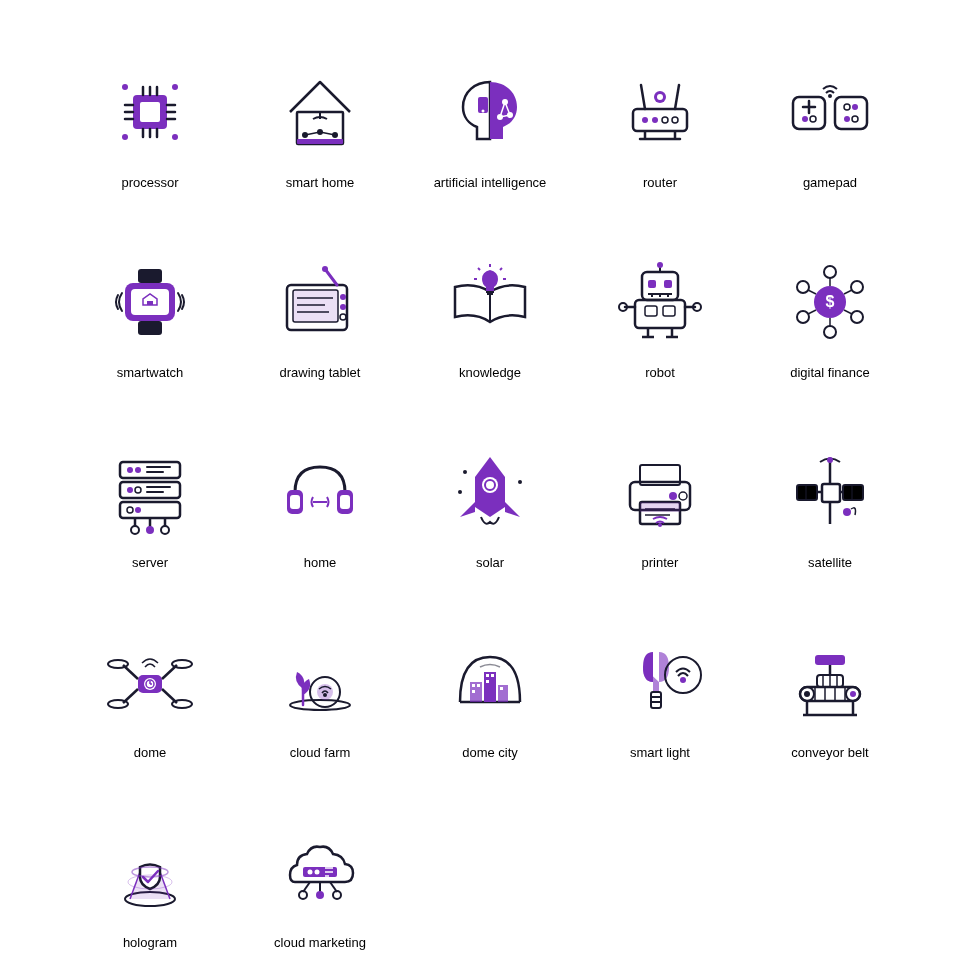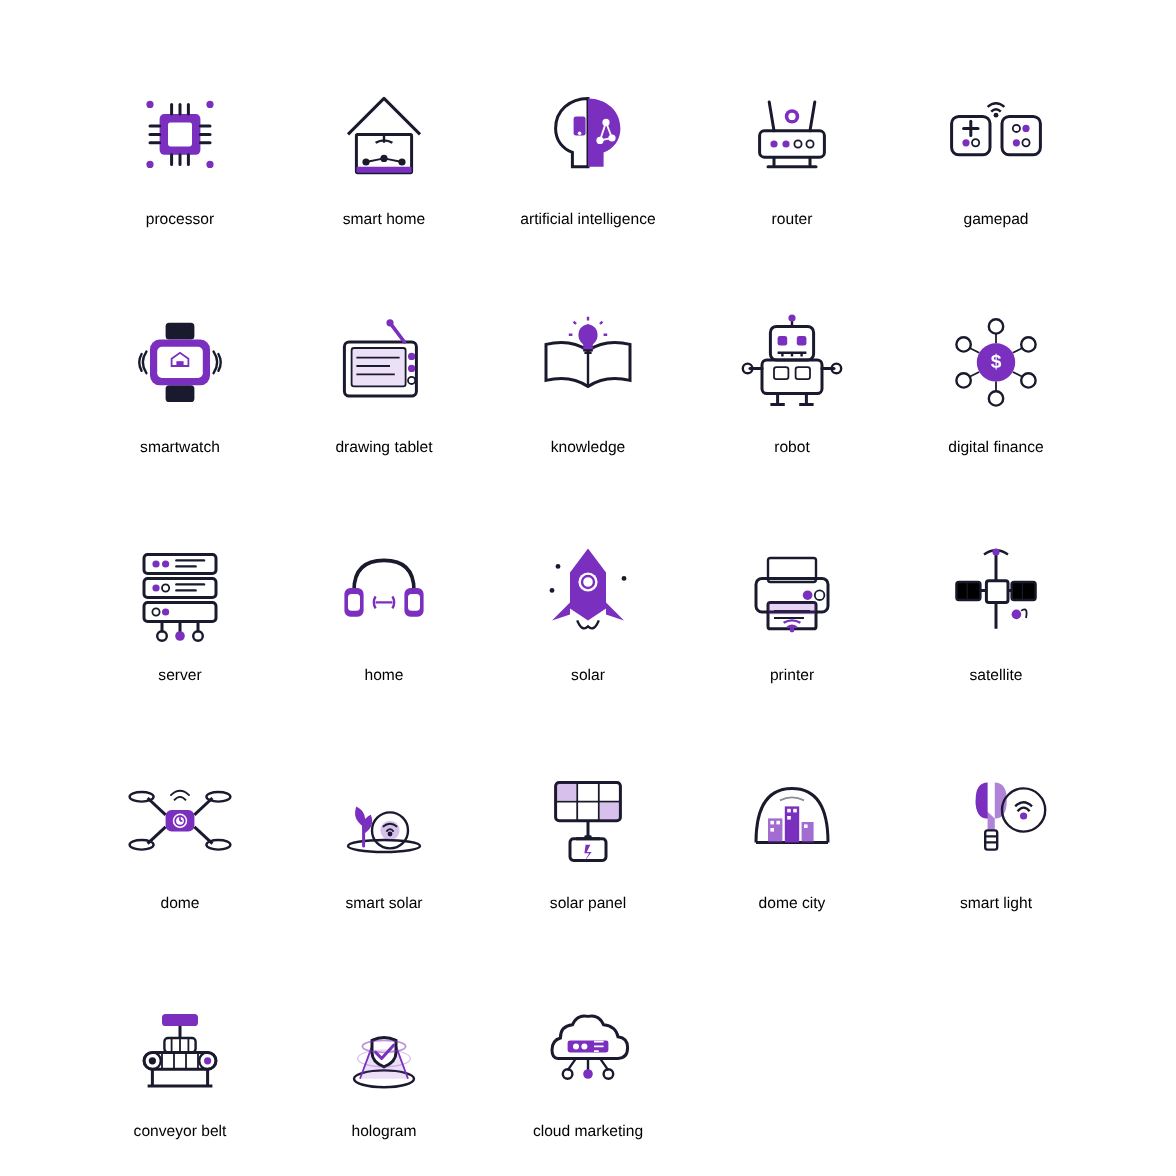--- a/index.html
+++ b/index.html
@@ -468,48 +468,24 @@
 
         <path d="M44 52 Q50 47 56 52" stroke="#1a1a2e" stroke-width="1.5" fill="none"></path>
         <path d="M47 56 Q50 52 53 56" stroke="#1a1a2e" stroke-width="1.5" fill="none"></path>
         <circle cx="50" cy="58" r="2" fill="#1a1a2e"></circle>
 
         <line x1="28" y1="68" x2="28" y2="45" stroke="#7B2FBE" stroke-width="2.5" stroke-linecap="round"></line>
         <path d="M28 52 Q18 45 22 35 Q32 40 28 52Z" fill="#7B2FBE"></path>
         <path d="M28 58 Q38 52 34 42 Q24 47 28 58Z" fill="#7B2FBE"></path>
       </svg>
     </div>
-    <span class="icon-label">smart solar</span>
-  </div>
-
-
-  <div class="icon-cell">
-    <div class="icon-img">
-      <svg viewBox="0 0 90 90">
-
-        <rect x="18" y="15" width="54" height="32" rx="3" stroke="#1a1a2e" stroke-width="2.5" fill="none"></rect>
-
-        <line x1="36" y1="15" x2="36" y2="47" stroke="#1a1a2e" stroke-width="1.5"></line>
-        <line x1="54" y1="15" x2="54" y2="47" stroke="#1a1a2e" stroke-width="1.5"></line>
-        <line x1="18" y1="31" x2="72" y2="31" stroke="#1a1a2e" stroke-width="1.5"></line>
-
-        <rect x="19" y="16" width="16" height="14" rx="1" fill="#7B2FBE" opacity="0.3"></rect>
-        <rect x="55" y="32" width="16" height="14" rx="1" fill="#7B2FBE" opacity="0.3"></rect>
-
-        <line x1="45" y1="47" x2="45" y2="62" stroke="#1a1a2e" stroke-width="2.5"></line>
-        <line x1="35" y1="62" x2="55" y2="62" stroke="#1a1a2e" stroke-width="2.5"></line>
-
-        <rect x="30" y="62" width="30" height="18" rx="3" stroke="#1a1a2e" stroke-width="2.5" fill="none"></rect>
-        <rect x="42" y="59" width="6" height="4" rx="1" fill="#1a1a2e"></rect>
-
-        <path d="M43 67 L47 67 L44 73 L48 73 L42 81 L46 74 L42 74 Z" fill="#7B2FBE"></path>
-      </svg>
-    </div>
-    <span class="icon-label">solar panel</span>
-  </div>
+    <span class="icon-label">cloud farm</span>
+  </div>
+
+
 
   <div class="icon-cell">
     <div class="icon-img">
       <svg viewBox="0 0 90 90">
 
         <path d="M15 65 Q15 20 45 20 Q75 20 75 65" stroke="#1a1a2e" stroke-width="2.5" fill="none"></path>
         <line x1="15" y1="65" x2="75" y2="65" stroke="#1a1a2e" stroke-width="2.5"></line>
 
         <rect x="25" y="45" width="12" height="20" fill="#7B2FBE" opacity="0.7"></rect>
         <rect x="39" y="35" width="12" height="30" fill="#7B2FBE"></rect>

